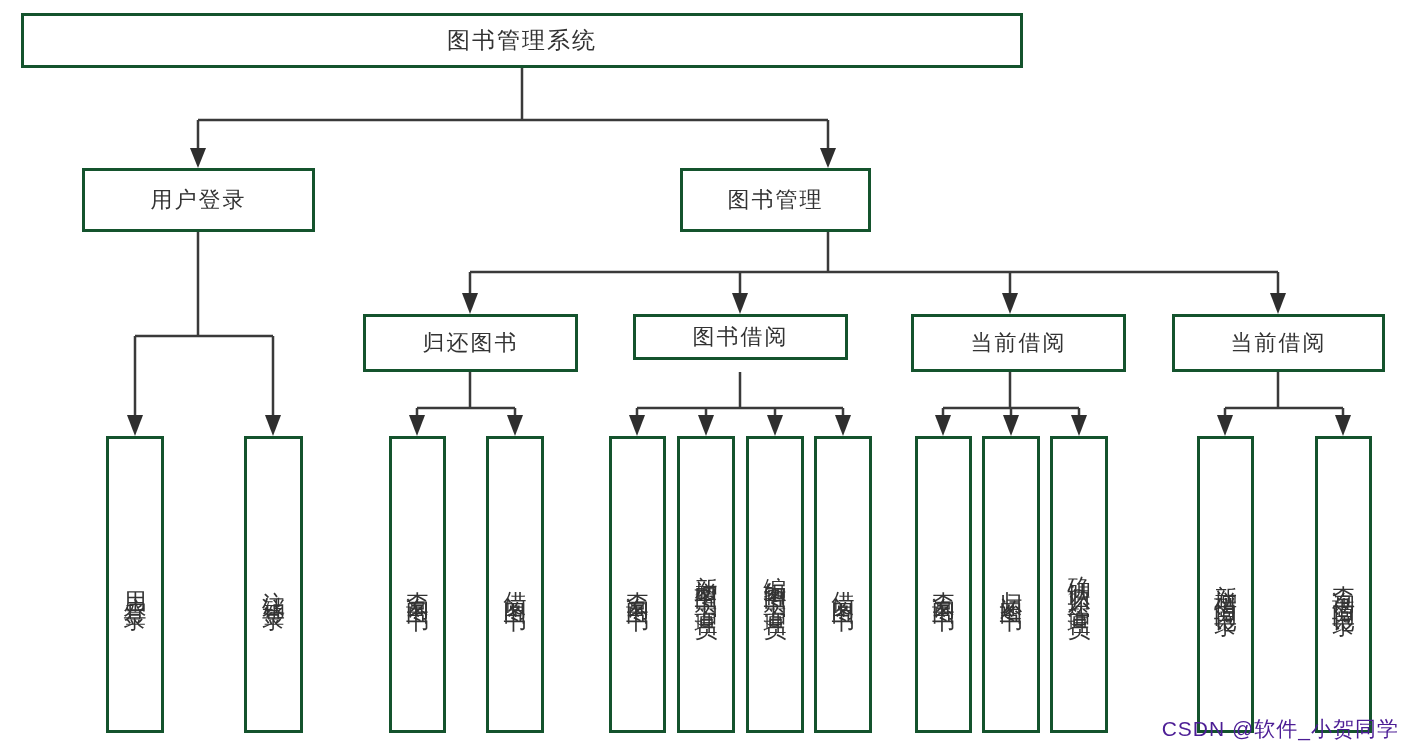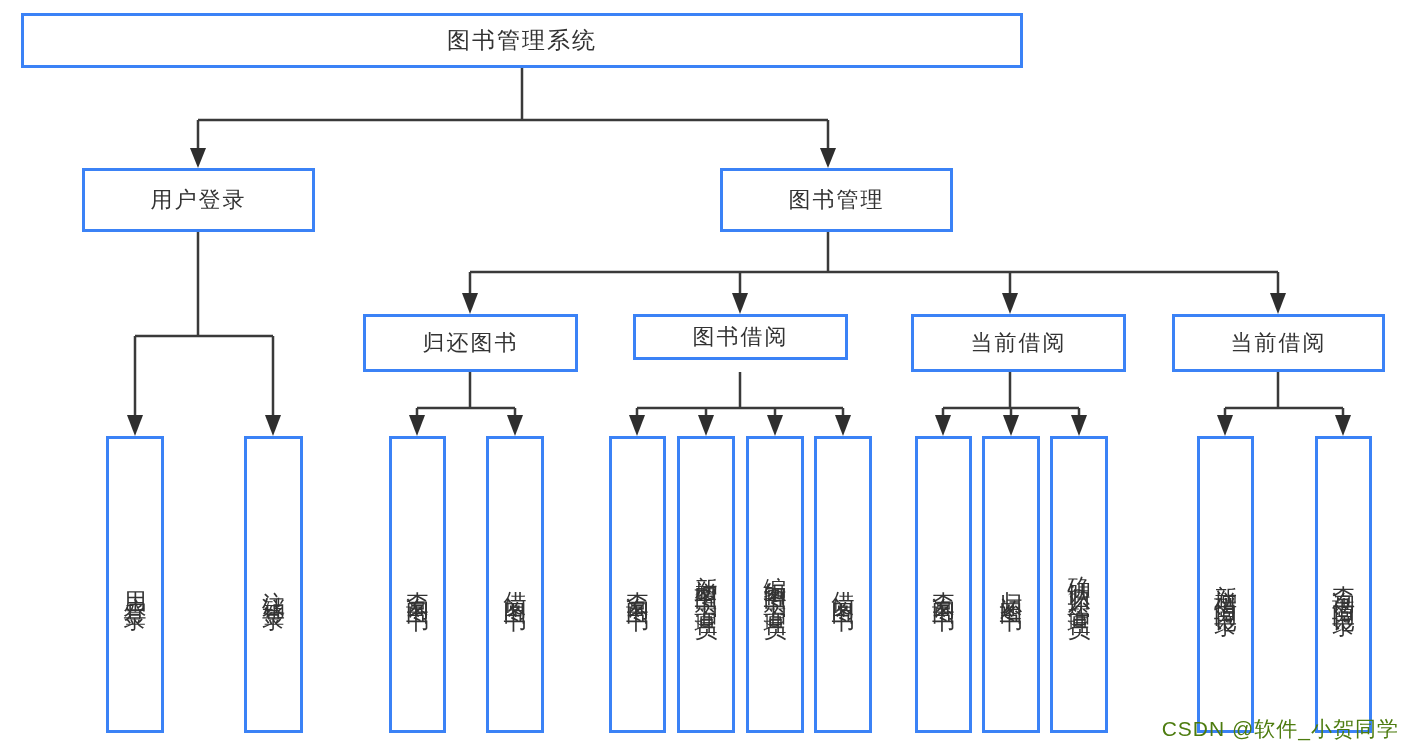--- a/index.html
+++ b/index.html
@@ -18,21 +18,21 @@
   #connectors {
     position: absolute;
     left: 0;
     top: 0;
     z-index: 1;
   }
   .node {
     position: absolute;
     box-sizing: border-box;
     background: #ffffff;
-    border: 3px solid #3b82f6;
+    border: 3px solid #14532d;
     display: flex;
     align-items: center;
     justify-content: center;
     z-index: 2;
     color: #333333;
   }
   .hlabel {
     font-size: 22px;
     letter-spacing: 2px;
     white-space: nowrap;
@@ -48,21 +48,21 @@
     letter-spacing: 6px;
     line-height: 1.0;
   }
   .watermark {
     position: absolute;
     right: 6px;
     bottom: 4px;
     z-index: 3;
     font-size: 21px;
     letter-spacing: 1px;
-    color: #4d7c0f;
+    color: #4c1d95;
     white-space: nowrap;
   }
   .line {
     stroke: #3a3a3a;
     stroke-width: 2.5;
     fill: none;
   }
   .arrow {
     fill: #2e2e2e;
     stroke: none;
@@ -110,21 +110,21 @@
   <g>
     <path class="line" d="M1278 372 V408 M1225 408 H1343 M1225 408 V417 M1343 408 V417"></path>
     <polygon class="arrow" points="1217,415 1233,415 1225,436"></polygon>
     <polygon class="arrow" points="1335,415 1351,415 1343,436"></polygon>
   </g>
 </svg>
 
 <div class="node root-label" style="left:21px; top:13px; width:1002px; height:55px;">图书管理系统</div>
 
 <div class="node hlabel" style="left:82px; top:168px; width:233px; height:64px;">用户登录</div>
-<div class="node hlabel" style="left:720px; top:168px; width:233px; height:64px;">图书管理</div>
+<div class="node hlabel" style="left:680px; top:168px; width:191px; height:64px;">图书管理</div>
 
 <div class="node hlabel" style="left:363px; top:314px; width:215px; height:58px;">归还图书</div>
 <div class="node hlabel" style="left:633px; top:314px; width:215px; height:46px;text-align:center;">图书借阅</div>
 <div class="node hlabel" style="left:903px; top:314px; width:215px; height:58px;margin-left:8px;">当前借阅</div>
 <div class="node hlabel" style="left:1172px; top:314px; width:213px; height:58px;">当前借阅</div>
 
 <div class="node leaf" style="left:106px; top:436px; width:58px; height:297px;">用户登录</div>
 <div class="node leaf" style="left:244px; top:436px; width:59px; height:297px;">注销登录</div>
 
 <div class="node leaf" style="left:389px; top:436px; width:57px; height:297px;">查询图书</div>

